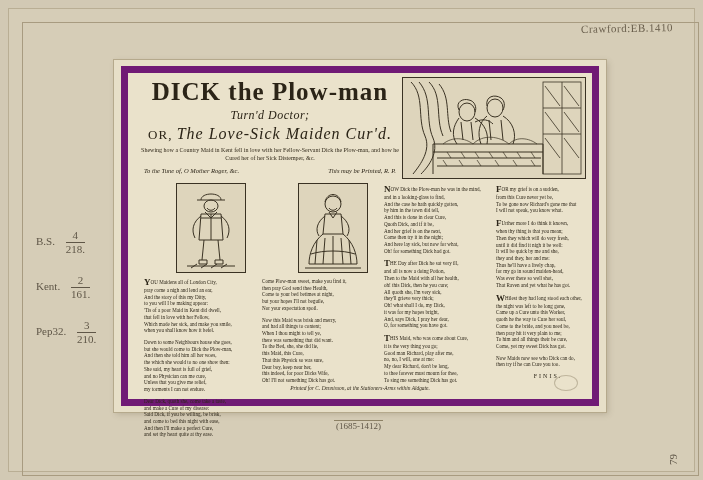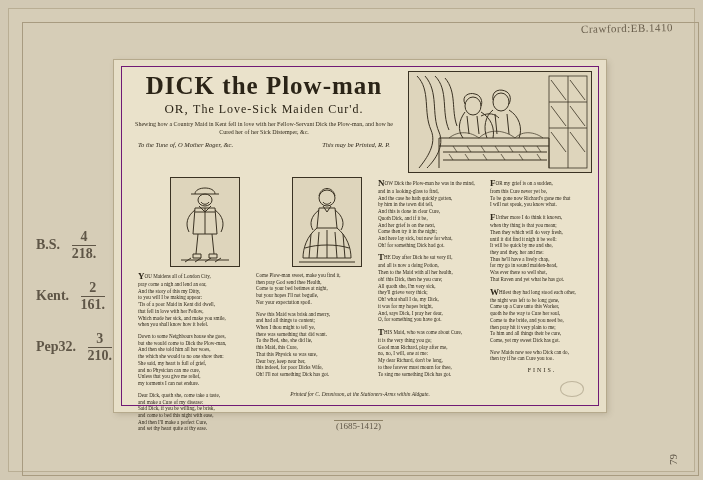--- a/index.html
+++ b/index.html
@@ -48,24 +48,23 @@
     font-size: 11px;
     color: #6a5f4d;
     letter-spacing: 0.5px;
     transform: rotate(-1.2deg);
   }
   
   .margin-notes {
     position: absolute;
     left: 28px;
     top: 222px;
-    font-size: 14px;
+    font-size: 11px;
     color: #5f5647;
     line-height: 1.05;
-    font-weight: bold;
   }
   .margin-note {
     position: relative;
     margin-bottom: 20px;
     white-space: nowrap;
   }
   .margin-note .frac {
     display: inline-block;
     margin-left: 8px;
     text-align: center;
@@ -90,21 +89,21 @@
     height: 352px;
     background: #e7dfc8;
     box-shadow: 0 0 0 1px #b5a98c, 2px 2px 6px rgba(90,80,60,0.25);
   }
   .sheet-inner {
     position: absolute;
     left: 7px;
     top: 6px;
     right: 7px;
     bottom: 6px;
-    border: 1px solid #701a75;
+    border: 7px solid #701a75;
     background: #eae2cb;
   }
   
   .top-row {
     position: absolute;
     left: 0; top: 0;
     width: 100%;
     height: 108px;
   }
   .title-block {
@@ -128,21 +127,22 @@
     font-style: italic;
     margin-top: 3px;
     letter-spacing: 0.5px;
   }
   .title-or {
     font-size: 13px;
     margin-top: 2px;
     letter-spacing: 1px;
   }
   .title-or .alt {
-    font-size: 12px;
+    font-style: italic;
+    font-size: 16px;
   }
   .title-desc {
     font-size: 6px;
     line-height: 1.35;
     margin-top: 3px;
     padding: 0 6px;
     color: #332b1c;
   }
   .tune-line {
     display: flex;
@@ -302,20 +302,21 @@
         </span>
       </div>
     </div>
 
     <div class="sheet">
       <div class="sheet-inner">
 
         <div class="top-row">
           <div class="title-block">
             <div class="title-main">DICK the Plow-man</div>
+            <div class="title-sub">Turn'd Doctor;</div>
             <div class="title-or">
               <span>OR,</span>
               <span class="alt">The Love-Sick Maiden Cur'd.</span>
             </div>
             <div class="title-desc">Shewing how a Country Maid in Kent fell in love with her Fellow-Servant Dick the Plow-man, and how he Cured her of her Sick Distemper, &amp;c.</div>
             <div class="tune-line">
               <span>To the Tune of, O Mother Roger, &amp;c.</span>
               <span>This may be Printed, R. P.</span>
             </div>
           </div>

